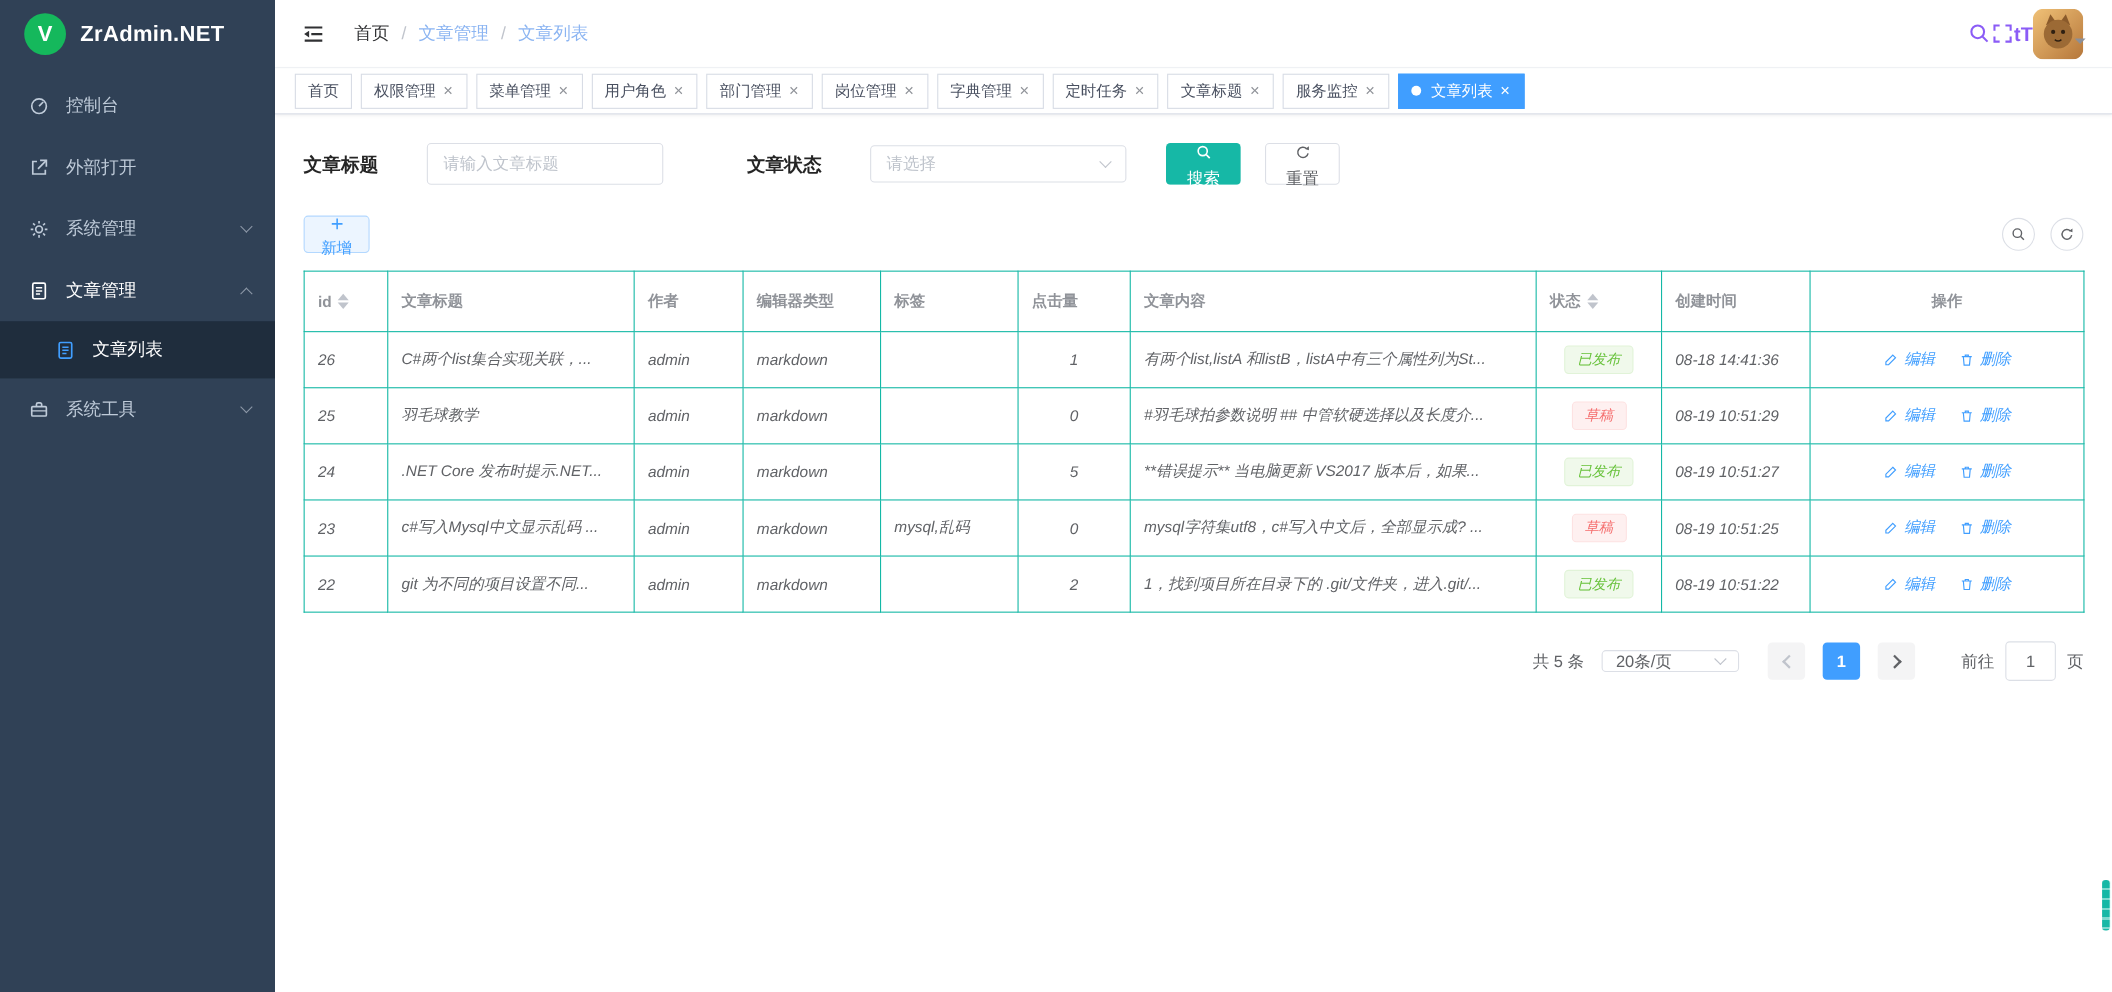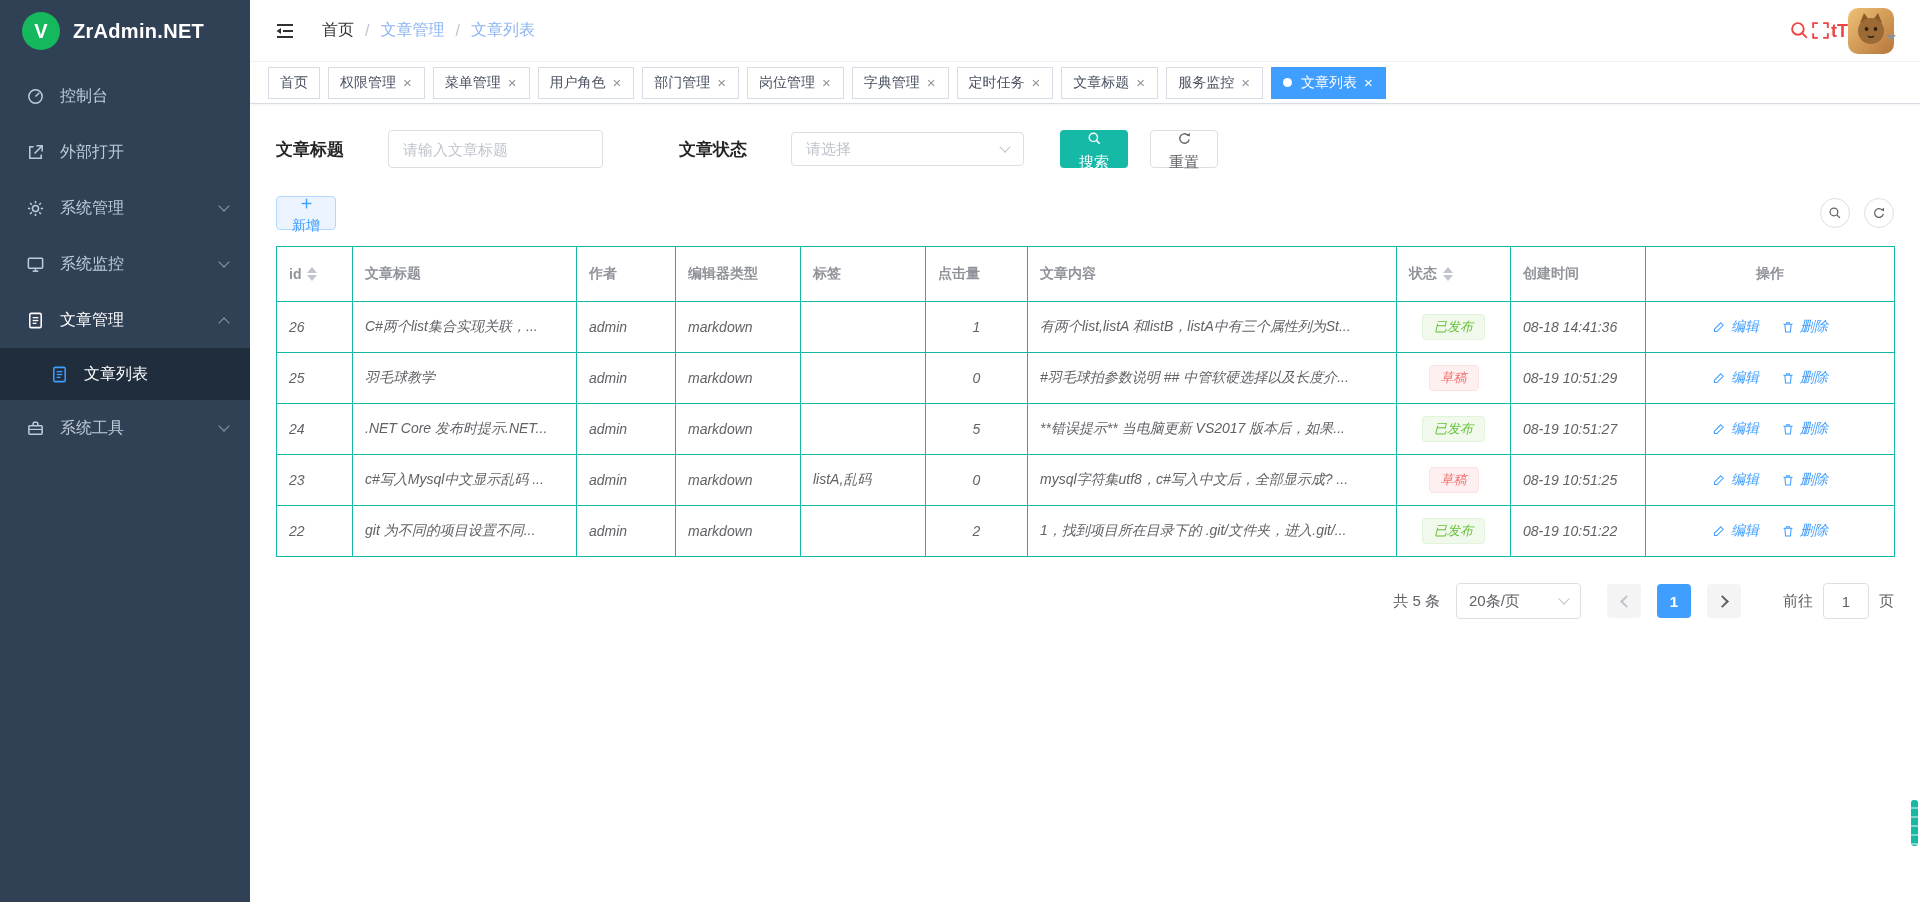--- a/index.html
+++ b/index.html
@@ -27,21 +27,21 @@
 
   
   .main { flex:1; min-width:0; display:flex; flex-direction:column; background:#fff; }
 
   .topbar { height:62px; display:flex; align-items:center; padding:0 24px; border-bottom:1px solid #f0f2f5; }
   .hamburger { width:22px; height:20px; cursor:pointer; color:#303133; }
   .breadcrumb { margin-left:26px; display:flex; align-items:center; gap:11px; font-size:16px; }
   .crumb-home { color:#303133; }
   .crumb-sep { color:#c0c4cc; }
   .crumb-link { color:#8cb5f2; cursor:pointer; }
-  .topbar-right { margin-left:auto; display:flex; align-items:center; color:#ef4444; }
+  .topbar-right { margin-left:auto; display:flex; align-items:center; color:#8b5cf6; }
   .tool-icon { width:21px; height:21px; cursor:pointer; }
   .font-icon { font-size:18px; font-weight:600; cursor:pointer; line-height:1; }
   .avatar { width:46px; height:46px; border-radius:10px; overflow:hidden; cursor:pointer; flex-shrink:0; }
   .caret-down { width:0; height:0; border:5px solid transparent; border-top-color:#8b8f99; margin-top:18px; margin-left:-8px; cursor:pointer; }
 
   
   .tags { height:42px; display:flex; align-items:center; gap:8px; padding:0 18px;
           border-bottom:1px solid #d8dce5; box-shadow:0 1px 3px rgba(0,21,41,.06); position:relative; z-index:2; }
   .tag { height:32px; display:inline-flex; align-items:center; gap:6px; padding:0 11px;
          border:1px solid #d8dce5; background:#fff; color:#495060; font-size:14px; cursor:pointer; white-space:nowrap; }
@@ -92,21 +92,21 @@
   .badge { display:inline-block; padding:3px 11px; border-radius:4px; font-size:13px; line-height:18px; }
   .badge.success { color:var(--success,#67c23a); background:#f0f9eb; border:1px solid #e1f3d8; }
   .badge.danger  { color:var(--danger,#f56c6c);  background:#fef0f0; border:1px solid #fde2e2; }
 
   .op { color:var(--primary,#409eff); display:inline-flex; align-items:center; gap:5px; cursor:pointer; margin:0 9px; font-size:14px; }
   .op svg { flex-shrink:0; }
 
   
   .pagination { margin-top:26px; display:flex; align-items:center; justify-content:flex-end; font-size:15px; color:#606266; }
   .pg-total { margin-right:16px;margin-left:28px; }
-  .pg-size { width:125px; height:36px; border:1px solid #dcdfe6; border-radius:4px; background:#fff;
+  .pg-size { width:125px; height:20px; border:1px solid #dcdfe6; border-radius:4px; background:#fff;
              display:flex; align-items:center; justify-content:space-between; padding:0 12px; cursor:pointer; margin-right:26px; }
   .pg-btn { width:34px; height:34px; border-radius:4px; background:#f4f4f5; display:flex; align-items:center; justify-content:center; cursor:pointer; }
   .pchev { width:9px; height:9px; border-right:2px solid #c0c4cc; border-bottom:2px solid #c0c4cc; }
   .pchev.left  { transform:rotate(135deg); margin-left:4px; }
   .pchev.right { transform:rotate(-45deg); border-color:#606266; margin-right:4px; }
   .pg-page { width:34px; height:34px; border-radius:4px; background:var(--primary,#409eff); color:#fff; font-weight:700;
              display:flex; align-items:center; justify-content:center; margin:0 16px; cursor:pointer; }
   .pg-goto { margin-left:42px; }
   .pg-input { width:46px; height:36px; border:1px solid #dcdfe6; border-radius:4px; text-align:center;
               margin:0 10px; font-size:15px; color:#606266; outline:none; }
@@ -154,29 +154,20 @@
               <line x1="4.3" y1="4.3" x2="6.1" y2="6.1"></line>
               <line x1="13.9" y1="13.9" x2="15.7" y2="15.7"></line>
               <line x1="15.7" y1="4.3" x2="13.9" y2="6.1"></line>
               <line x1="6.1" y1="13.9" x2="4.3" y2="15.7"></line>
             </g>
           </svg>
         <span>系统管理</span>
         <span class="chev"></span>
       </div>
 
-      <div class="menu-item">
-        <svg class="mi" viewBox="0 0 20 20">
-            <rect x="2.5" y="3.5" width="15" height="10.5" rx="1" fill="none" stroke="currentColor" stroke-width="1.6"></rect>
-            <line x1="7" y1="17" x2="13" y2="17" stroke="currentColor" stroke-width="1.6"></line>
-            <line x1="10" y1="14" x2="10" y2="17" stroke="currentColor" stroke-width="1.6"></line>
-          </svg>
-        <span>系统监控</span>
-        <span class="chev"></span>
-      </div>
 
       <div class="menu-item open-parent">
         <svg class="mi" viewBox="0 0 20 20">
             <rect x="4" y="2.5" width="12" height="15" rx="1.5" fill="none" stroke="currentColor" stroke-width="1.6"></rect>
             <line x1="7" y1="7" x2="13" y2="7" stroke="currentColor" stroke-width="1.4"></line>
             <line x1="7" y1="10" x2="13" y2="10" stroke="currentColor" stroke-width="1.4"></line>
             <line x1="7" y1="13" x2="11" y2="13" stroke="currentColor" stroke-width="1.4"></line>
           </svg>
         <span>文章管理</span>
         <span class="chev up"></span>
@@ -471,21 +462,21 @@
                   </svg>
                   <span>删除</span>
                 </span>
             </td>
           </tr>
           <tr>
             <td>23</td>
             <td>c#写入Mysql中文显示乱码 ...</td>
             <td>admin</td>
             <td>markdown</td>
-            <td>listA,乱码</td>
+            <td>mysql,乱码</td>
             <td class="center">0</td>
             <td>mysql字符集utf8，c#写入中文后，全部显示成? ...</td>
             <td class="center"><span class="badge danger">草稿</span></td>
             <td>08-19 10:51:25</td>
             <td class="center">
               <span class="op">
                   <svg width="14" height="14" viewBox="0 0 20 20">
                     <path d="M12.5 4l3.5 3.5L7 16.5H3.5V13z" fill="none" stroke="currentColor" stroke-width="1.5"></path>
                   </svg>
                   <span>编辑</span>

